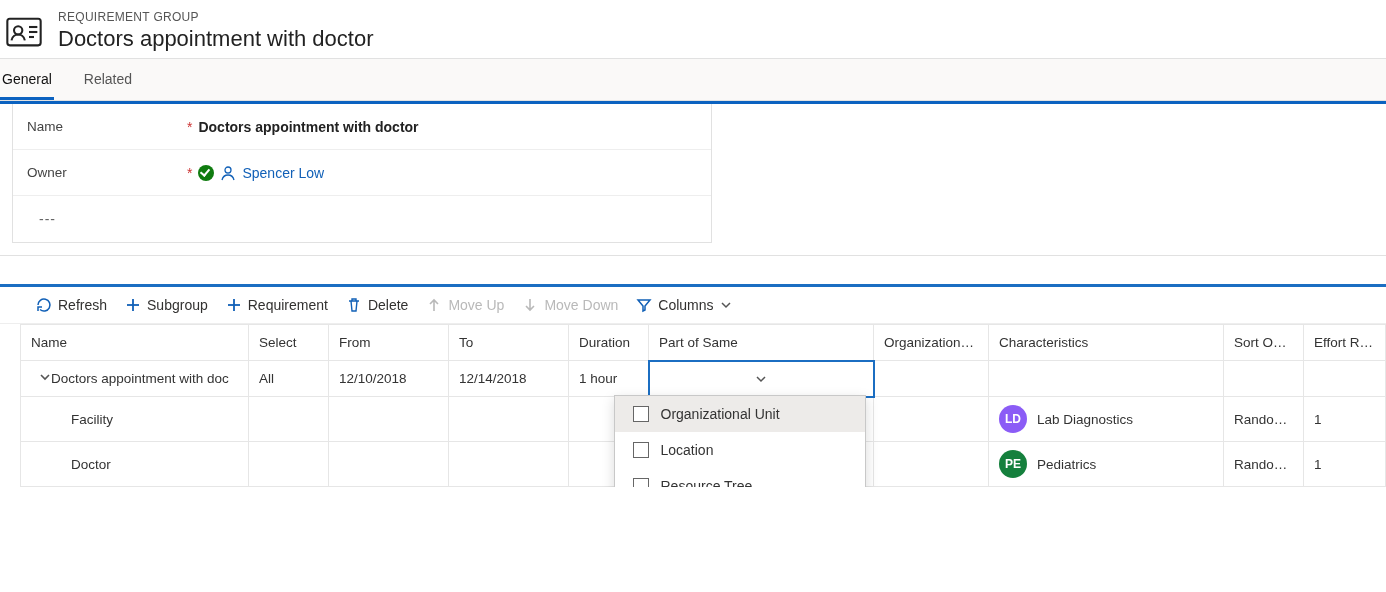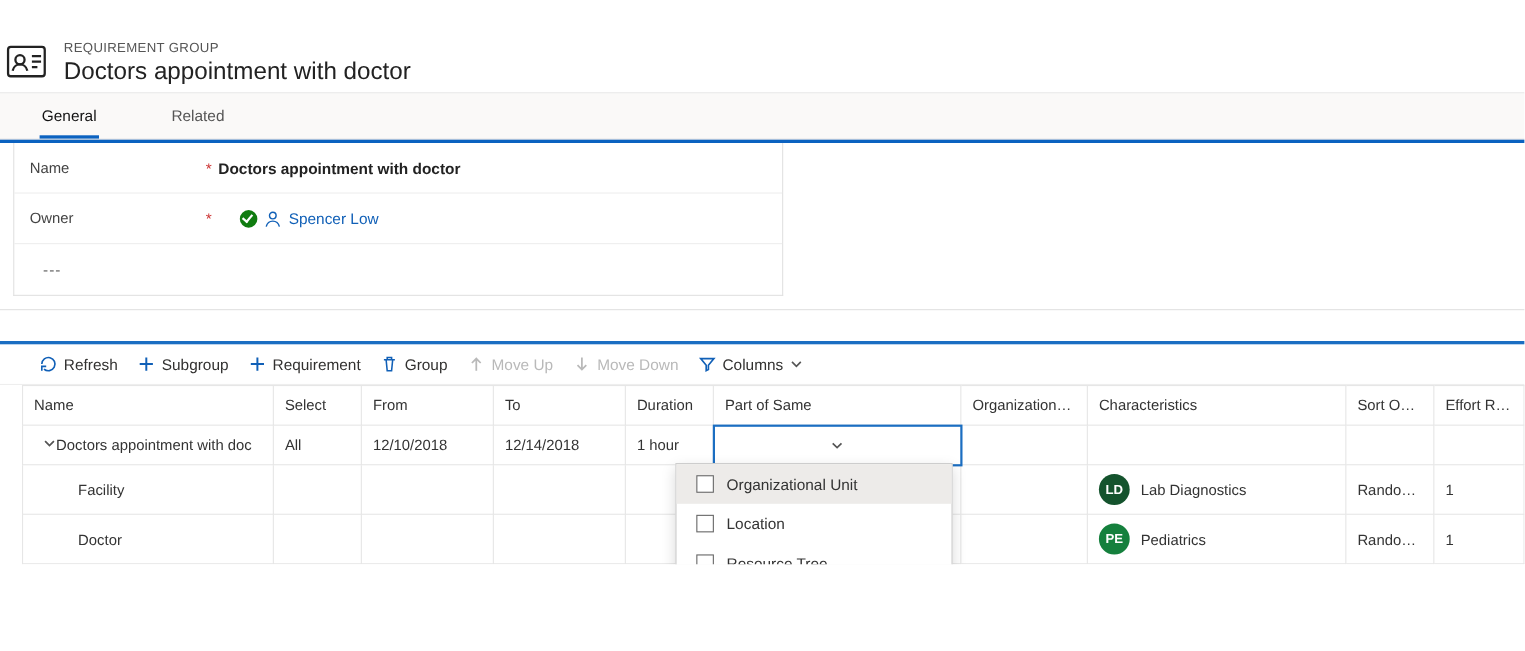--- a/index.html
+++ b/index.html
@@ -6,24 +6,23 @@
   body {
     margin: 0;
     font-family: "Segoe UI", Arial, sans-serif;
     font-size: 14px;
     color: #333;
     background: #fff;
     width: 1386px;
   }
   .header {
     display: flex;
-    align-items: flex-start;
+    align-items: flex-end;
     padding: 10px 12px 6px 4px;
     border-bottom: 1px solid #e1e1e1;
-    margin-top: 26px;
   }
   .header-icon {
     width: 40px; height: 40px;
     margin-right: 14px;
     margin-left: 0;
     flex-shrink:0;
   }
   .header-super {
     font-size: 12px;
     color: #555;
@@ -41,21 +40,20 @@
     padding: 0 0 0 0;
     display: flex;
     gap: 28px;
   }
   .tab {
     padding: 12px 2px 10px 2px;
     font-size: 14px;
     color: #555;
     border-bottom: 3px solid transparent;
     cursor: pointer;
-    margin-left: 36px;
   }
   .tab.active {
     color: #111;
     border-bottom-color: #0b62c0;
     font-weight: 500;
   }
   .section-top-border {
     border-top: 3px solid #0b62c0;
   }
   .form-panel {
@@ -77,21 +75,21 @@
   }
   .form-row:last-child { border-bottom: none; }
   .form-label {
     width: 160px;
     color: #444;
     font-size: 13.5px;
     flex-shrink:0;
   }
   .req { color: #c33; margin-right: 6px; }
   .form-value { font-weight: 600; color:#222; }
-  .owner-value { display:flex; align-items:flex-end; gap:6px;margin-left:20px;}
+  .owner-value { display:flex; align-items:flex-end; gap:6px;}
   .owner-link { color:#1160b7; font-weight:500; cursor:pointer;}
   .check-badge {
     width:16px;height:16px;border-radius:50%;
     background:#107c10; position:relative;
   }
   .check-badge::after{
     content:""; position:absolute; left:4px; top:2px;
     width:4px; height:7px; border:solid #fff; border-width:0 2px 2px 0;
     transform:rotate(40deg);
   }
@@ -168,21 +166,21 @@
     border:1px solid #c8c8c8;
     box-shadow:0 4px 12px rgba(0,0,0,.15);
     z-index: 20;
   }
   .dd-item{ display:flex; align-items:center; gap:12px; padding:10px 18px; cursor:pointer;}
   .dd-item.hover{ background:#edebe9;}
   .dd-check{ width:16px;height:16px;border:1.5px solid #666; background:#fff;}
   
   .char-cell{ display:flex; align-items:center; gap:10px;}
   .avatar{ width:28px;height:28px;border-radius:50%; display:flex;align-items:center;justify-content:center; color:#fff; font-size:12px; font-weight:600;}
-  .av-green{ background:#14532d;}
+  .av-green{ background:#8b5cf6;}
   .av-blue{ background:#15803d;}
   
 </style>
 </head>
 <body>
 
 <div class="header">
   <svg class="header-icon" viewBox="0 0 48 48" fill="none" stroke="#222" stroke-width="2.5">
     <rect x="4" y="8" width="40" height="32" rx="3"></rect>
     <circle cx="17" cy="22" r="5"></circle>
@@ -250,21 +248,21 @@
       <svg class="tb-icon" viewBox="0 0 16 16" stroke="#1160b7" stroke-width="1.8">
           <line x1="8" y1="2" x2="8" y2="14"></line>
           <line x1="2" y1="8" x2="14" y2="8"></line>
         </svg>
       <span>Requirement</span>
     </div>
     <div class="tb-btn">
       <svg class="tb-icon" viewBox="0 0 16 16" fill="none" stroke="#1160b7" stroke-width="1.4">
           <path d="M3 4h10M6 4V2h4v2M5 4l1 10h4l1-10"></path>
         </svg>
-      <span>Group</span>
+      <span>Delete</span>
     </div>
     <div class="tb-btn disabled">
       <svg class="tb-icon" viewBox="0 0 16 16" fill="none" stroke="#b9b9b9" stroke-width="1.6">
           <path d="M8 14V3M4 7l4-4 4 4"></path>
         </svg>
       <span>Move Up</span>
     </div>
     <div class="tb-btn disabled">
       <svg class="tb-icon" viewBox="0 0 16 16" fill="none" stroke="#b9b9b9" stroke-width="1.6">
           <path d="M8 2v11M4 9l4 4 4-4"></path>

